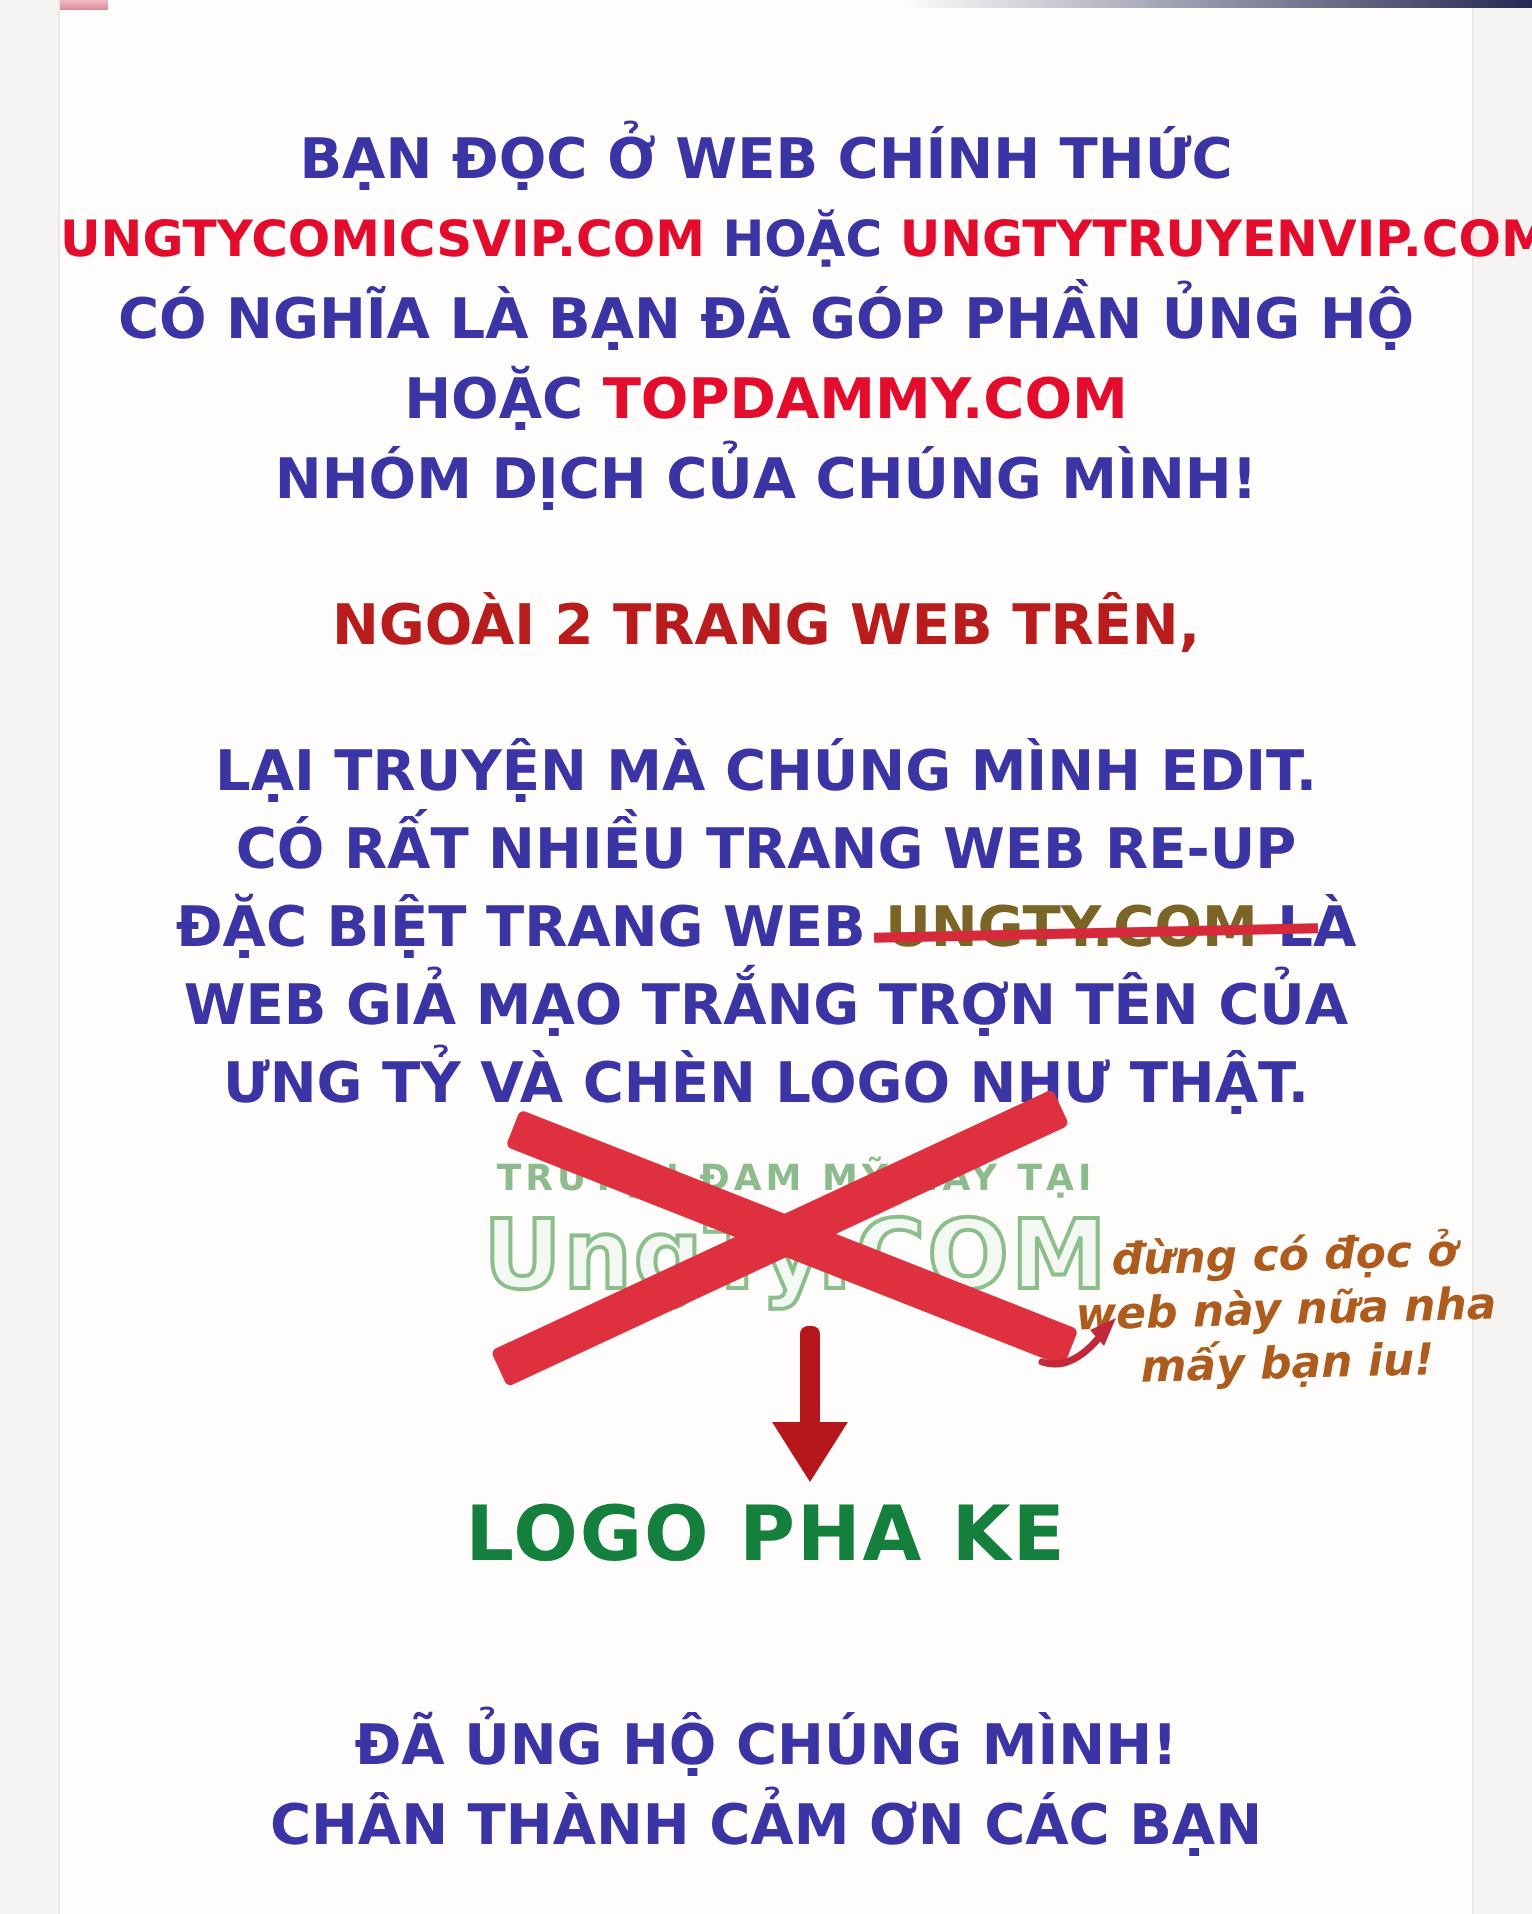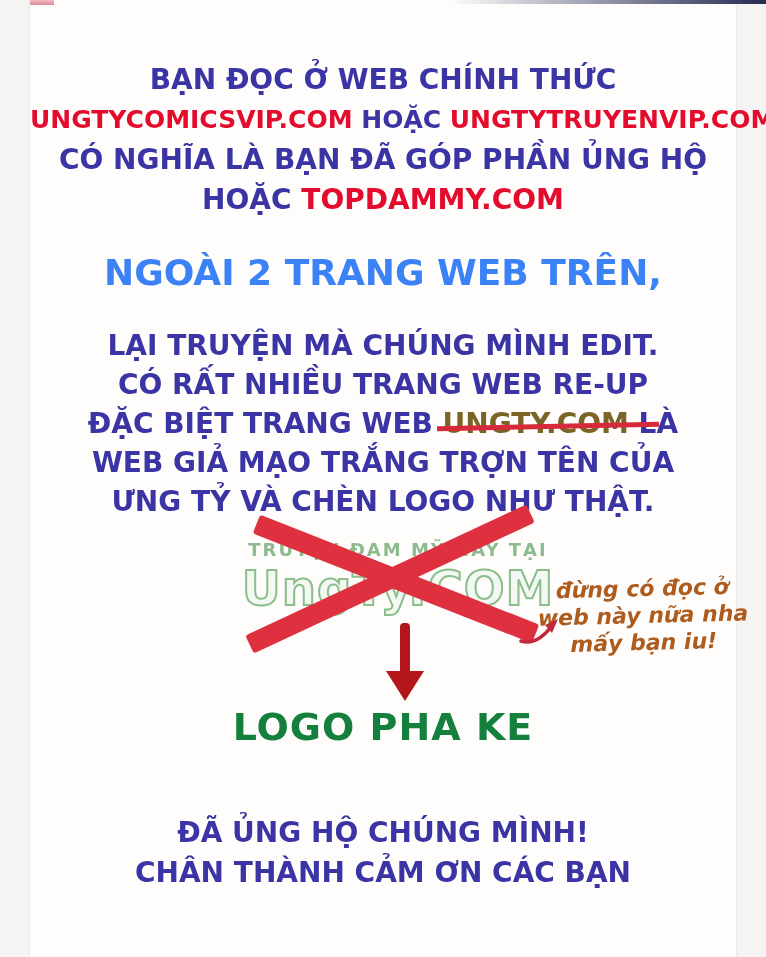--- a/index.html
+++ b/index.html
@@ -31,21 +31,21 @@
     text-align:center;
     margin-top:40px;
   }
   .line { white-space:nowrap; font-weight:bold; }
   .header { padding-top:20px; }
   .header .line { font-size:28px; line-height:40px; letter-spacing:0px; color:#3b34a5; }
   .header .line.urls { font-size:25px; }
   .blue  { color:#3b34a5; }
   .red   { color:#e30c2d; }
   .notice { margin-top:34px; }
-  .notice .line { font-size:36px; line-height:38px; color:#3b82f6; }
+  .notice .line { font-size:28px; line-height:38px; color:#b91c1c; }
   .warning { margin-top:34px; }
   .warning .line { font-size:28px; line-height:39px; color:#3b34a5; }
   .struck {
     color:#7a6426; position:relative; display:inline-block;
   }
   .struck::after {
     content:""; position:absolute; left:-3%; right:-16%; top:52%; height:5px;
     background:#d6293a; transform:rotate(-1.2deg);
   }
   .logo-zone {
@@ -92,20 +92,21 @@
   <div class="sliver-pink"></div>
   <div class="sliver-navy"></div>
 
   <div class="content">
 
     <div class="header">
       <div class="line">BẠN ĐỌC Ở WEB CHÍNH THỨC</div>
       <div class="line urls"><span class="red">UNGTYCOMICSVIP.COM</span><span class="blue"> HOẶC </span><span class="red">UNGTYTRUYENVIP.COM</span></div>
       <div class="line">CÓ NGHĨA LÀ BẠN ĐÃ GÓP PHẦN ỦNG HỘ</div>
       <div class="line"><span class="blue">HOẶC </span><span class="red">TOPDAMMY.COM</span></div>
+      <div class="line">NHÓM DỊCH CỦA CHÚNG MÌNH!</div>
     </div>
 
     <div class="notice">
       <div class="line">NGOÀI 2 TRANG WEB TRÊN,</div>
     </div>
 
     <div class="warning">
       <div class="line">LẠI TRUYỆN MÀ CHÚNG MÌNH EDIT.</div>
       <div class="line">CÓ RẤT NHIỀU TRANG WEB RE-UP</div>
       <div class="line"><span class="blue">ĐẶC BIỆT TRANG WEB </span><span class="struck">UNGTY.COM</span><span class="blue"> LÀ</span></div>

